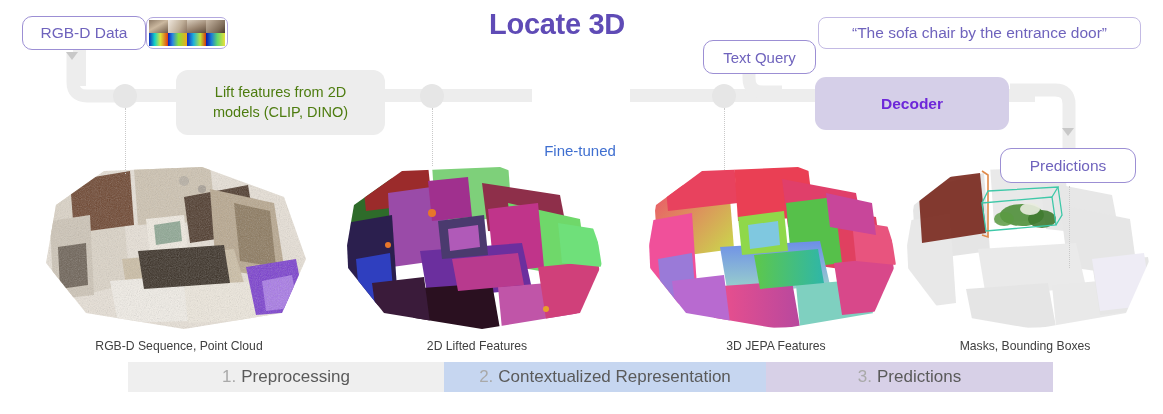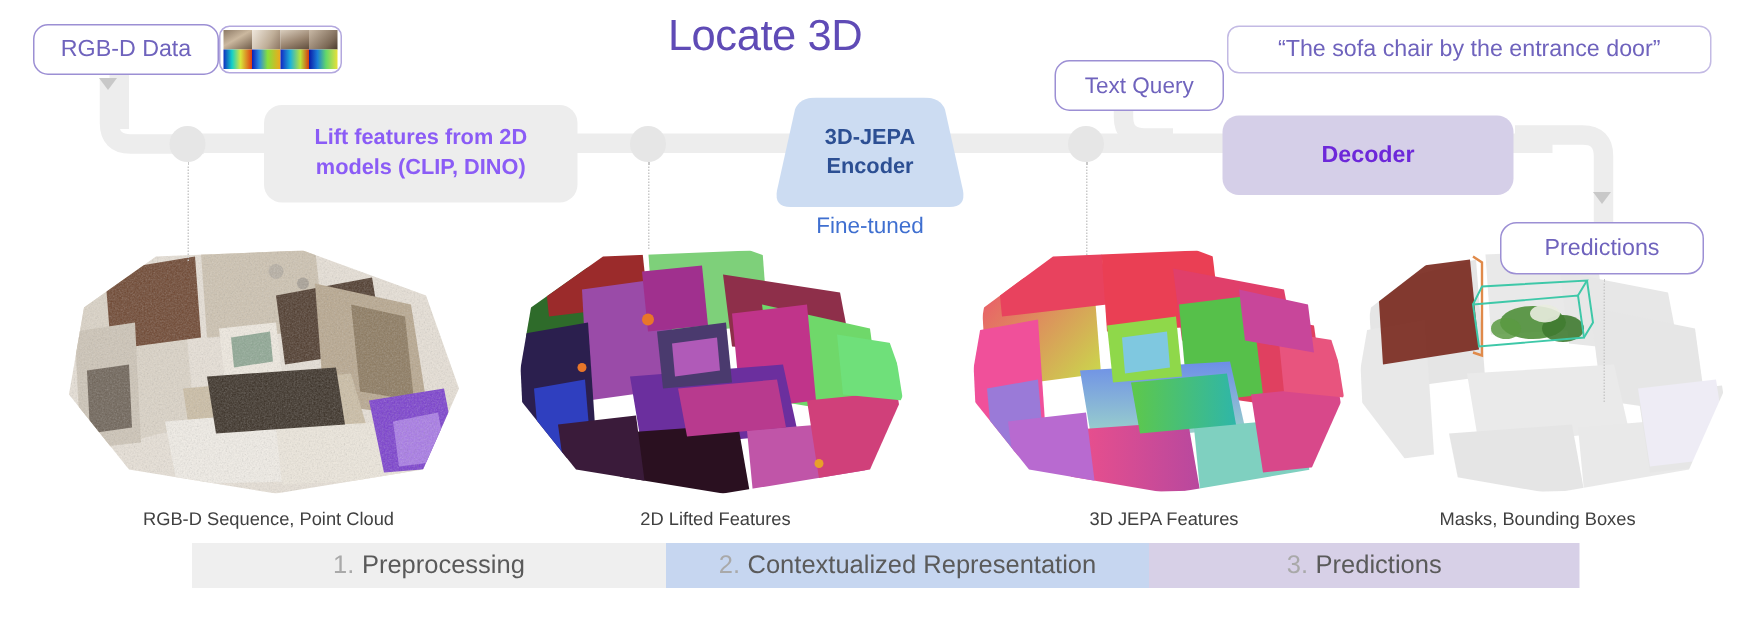--- a/index.html
+++ b/index.html
@@ -5,22 +5,22 @@
   html,body{margin:0;padding:0;background:#ffffff;}
   body{width:1163px;height:414px;overflow:hidden;
        font-family:"Liberation Sans","DejaVu Sans",sans-serif;
        -webkit-font-smoothing:antialiased;}
   #stage{position:relative;width:1163px;height:414px;background:#fff;}
 
   
   .abs{position:absolute;}
 
   
-  .title{left:395px;top:8px;width:230px;text-align:center;
-         font-size:29px;font-weight:normal;color:#5f4bb6;letter-spacing:-0.3px;}
+  .title{left:395px;top:8px;width:230px;text-align:right;
+         font-size:29px;font-weight:bold;color:#5f4bb6;letter-spacing:-0.3px;}
 
   
   .pill{border:1.6px solid #9c8fd4;border-radius:11px;background:#fff;
         display:flex;align-items:center;justify-content:center;
         color:#6f63bd;font-size:15.5px;box-sizing:border-box;}
   .pill-rgbd{left:22px;top:16px;width:124px;height:34px;border-radius:10px;z-index:6;}
   .pill-thumbwrap{left:146px;top:17px;width:82px;height:32px;border:1.4px solid #b3a8de;
         border-radius:7px;background:#fff;box-sizing:border-box;overflow:hidden;padding:2px;z-index:5;}
   .pill-textquery{left:703px;top:16px;width:113px;height:34px;border-radius:10px;z-index:6;font-size:15px;margin-top:24px;}
   .pill-querytext{left:818px;top:17px;width:323px;height:32px;border:1.2px solid #c3bae4;
@@ -44,21 +44,21 @@
         background:#e6e6e6;z-index:3;}
   .dotted{position:absolute;width:0;border-left:1.6px dotted #c9c9c9;z-index:2;}
   .arrow-d{position:absolute;width:0;height:0;
            border-left:6.5px solid transparent;border-right:6.5px solid transparent;
            border-top:8px solid #c8c8c8;z-index:4;}
 
   
   .block{position:absolute;box-sizing:border-box;display:flex;align-items:center;
          justify-content:center;text-align:center;z-index:5;}
   .block-lift{left:176px;top:70px;width:209px;height:65px;background:#ededed;
-        border-radius:12px;color:#8b5cf6;font-size:14.5px;font-weight:bold;line-height:1.33;}
+        border-radius:12px;color:#4d7c0f;font-size:14.5px;font-weight:normal;line-height:1.33;}
   .block-decoder{left:815px;top:77px;width:194px;height:53px;background:#d5cfe8;
         border-radius:11px;color:#6d28d9;font-size:15.5px;font-weight:bold;}
 
   
   .trap{position:absolute;left:512px;top:65px;width:136px;height:73px;z-index:5;}
   .trap svg{display:block;}
   .trap-label{position:absolute;left:0;top:0;width:136px;height:73px;
         display:flex;flex-direction:column;align-items:center;justify-content:center;
         color:#2c4f93;font-size:14.5px;font-weight:bold;line-height:1.28;}
   .finetuned{position:absolute;left:512px;top:142px;width:136px;text-align:center;
@@ -149,29 +149,20 @@
   </div>
   <div class="abs pill-querytext">“The sofa chair by the entrance door”</div>
 
   <div class="block block-lift">
     <div>
       <div>Lift features from 2D</div>
       <div>models (CLIP, DINO)</div>
     </div>
   </div>
 
-  <div class="trap">
-    <svg width="136" height="73" viewBox="0 0 136 73">
-      <path d="M 18 8 Q 21 0 32 0 L 104 0 Q 115 0 118 8 L 130 62 Q 132 73 121 73 L 15 73 Q 4 73 6 62 Z" fill="#ccdcf2"></path>
-    </svg>
-    <div class="trap-label">
-      <span>3D-JEPA</span>
-      <span>Encoder</span>
-    </div>
-  </div>
   <div class="finetuned">Fine-tuned</div>
 
   <div class="block block-decoder">
     <span>Decoder</span>
   </div>
 
   <div class="abs pill pill-predictions">
     <span>Predictions</span>
   </div>
 

